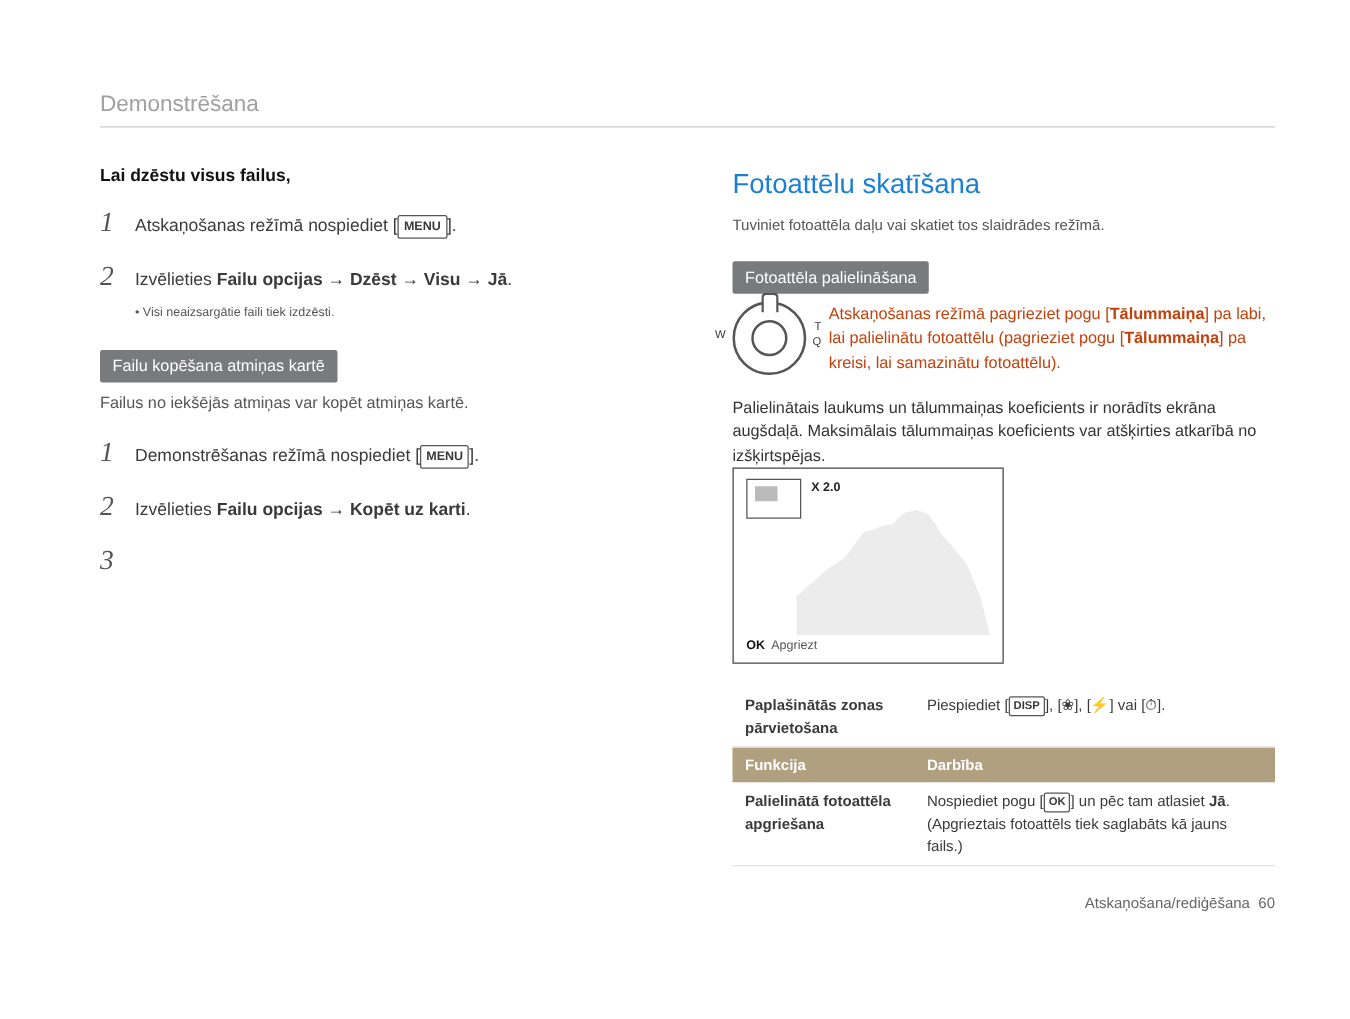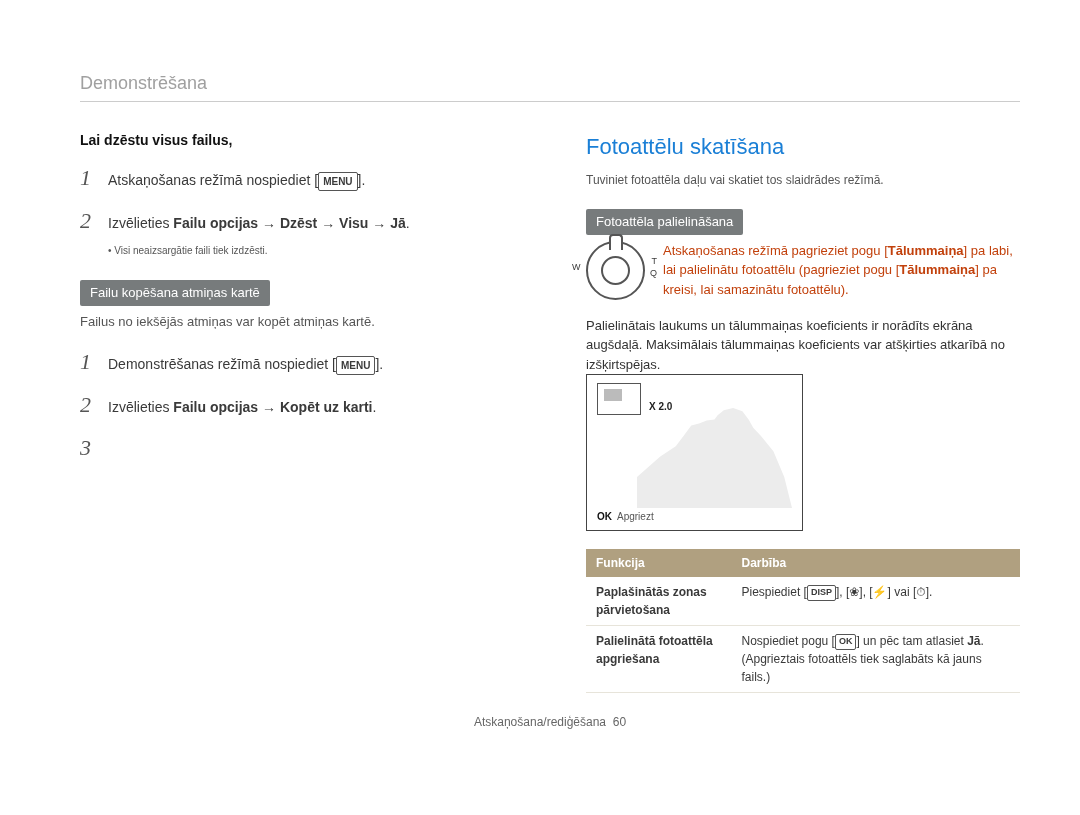--- a/index.html
+++ b/index.html
@@ -103,38 +103,38 @@
     margin-bottom: 18px; background:#fff;
   }
   .thumb-mini {
     position: absolute; top: 8px; left: 10px; width: 42px; height: 30px;
     border: 1px solid #555;
   }
   .thumb-mini::before{
     content:""; position:absolute; top:5px; left:6px; width:18px; height:12px;
     background:#bbb;
   }
-  .thumb-x { position:absolute; top:24px; left:62px; font-size:10px; font-weight:bold; color:#222;}
+  .thumb-x { position:absolute; top:8px; left:62px; font-size:10px; font-weight:bold; color:#222;}
   .thumb-sil {
     position:absolute; left:50px; top:30px; right:10px; bottom:22px;
     background: #ececec;
     clip-path: polygon(0% 100%, 0% 70%, 15% 50%, 25% 40%, 30% 30%, 35% 20%, 40% 18%, 45% 15%, 50% 14%, 52% 10%, 56% 5%, 62% 3%, 68% 6%, 72% 14%, 75% 22%, 80% 30%, 88% 45%, 95% 70%, 100% 100%);
   }
   .thumb-foot {
     position:absolute; bottom:6px; left:10px; font-size:10px; color:#555;
   }
   .thumb-foot .ok-chip { font-weight:bold; color:#111; margin-right:5px; }
   table.func { border-collapse: collapse; width: 100%; font-size: 12px;}
   table.func th { background:#b0a080; color:#fff; text-align:left; padding:5px 10px; font-weight:bold;}
   table.func td { padding:6px 10px; vertical-align: top; border-bottom:1px solid #e7e4da; background:#fff;}
   .icon-small {
     display:inline-block; border:1px solid #555; border-radius:2px;
     font-size:9px; padding:0 3px; font-weight:bold; vertical-align:middle;
   }
-  .footer { text-align:center; font-size:12px; color:#666; margin-top:20px;}
+  .footer { text-align:right; font-size:12px; color:#666; margin-top:20px;}
 </style>
 </head>
 <body>
 
 <div class="header">Demonstrēšana</div>
 
 <div class="columns">
 
   <div class="col">
 
@@ -204,28 +204,28 @@
       <div class="thumb-x">X 2.0</div>
       <div class="thumb-sil"></div>
       <div class="thumb-foot">
         <span class="ok-chip">OK</span><span>Apgriezt</span>
       </div>
     </div>
 
     <table class="func">
       <tbody>
           <tr>
-        <th>Funkcija</th>
-        <th>Darbība</th>
-      </tr>
-      <tr>
         <td class="bold">Paplašinātās zonas pārvietošana</td>
         <td>
           <span>Piespiediet [</span><span class="icon-small">DISP</span><span>], [</span><span>❀</span><span>], [</span><span>⚡</span><span>] vai [</span><span>⏱</span><span>].</span>
         </td>
+      </tr>
+      <tr>
+        <th>Funkcija</th>
+        <th>Darbība</th>
       </tr>
       <tr>
         <td class="bold">Palielinātā fotoattēla apgriešana</td>
         <td>
           <span>Nospiediet pogu [</span><span class="icon-small">OK</span><span>] un pēc tam atlasiet </span><span class="bold">Jā</span><span>. (Apgrieztais fotoattēls tiek saglabāts kā jauns fails.)</span>
         </td>
       </tr>
     </tbody>
       </table>
 

